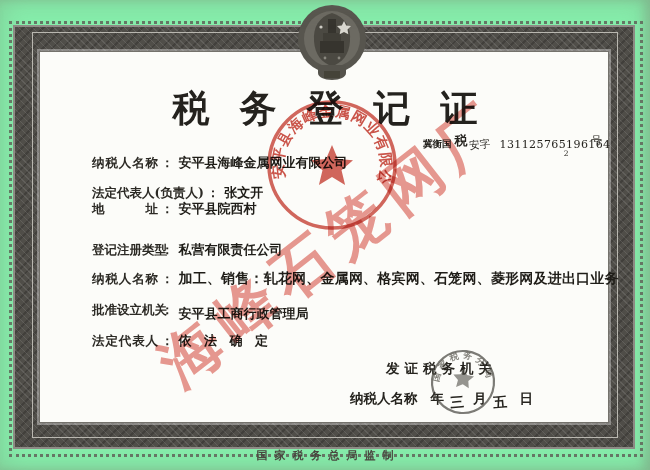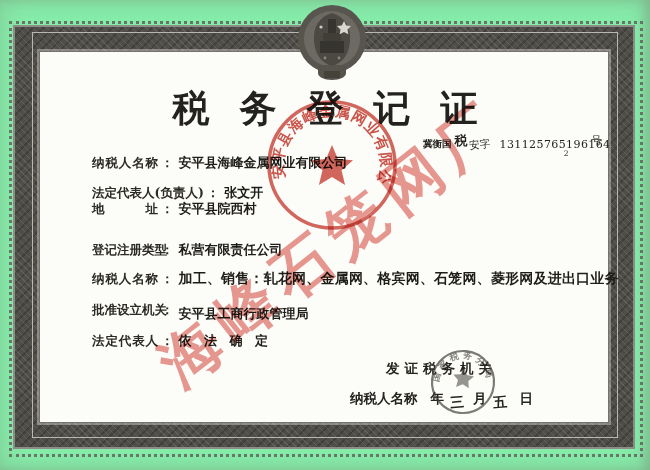--- a/index.html
+++ b/index.html
@@ -167,14 +167,15 @@
     <defs>
         <path id="coArc" d="M 26,85.8 A 49,49 0 1 1 118,85.8" fill="none"></path>
       </defs>
     <text font-size="14.5" fill="#c4372b" font-weight="bold" letter-spacing="1">
       <textPath href="#coArc" startOffset="2%">安平县海峰金属网业有限公司</textPath>
     </text>
   </svg>
 
   <div class="watermark">海峰石笼网厂</div>
 
+  <div class="footer">国家税务总局监制</div>
 
 </div>
 
 </body></html>

